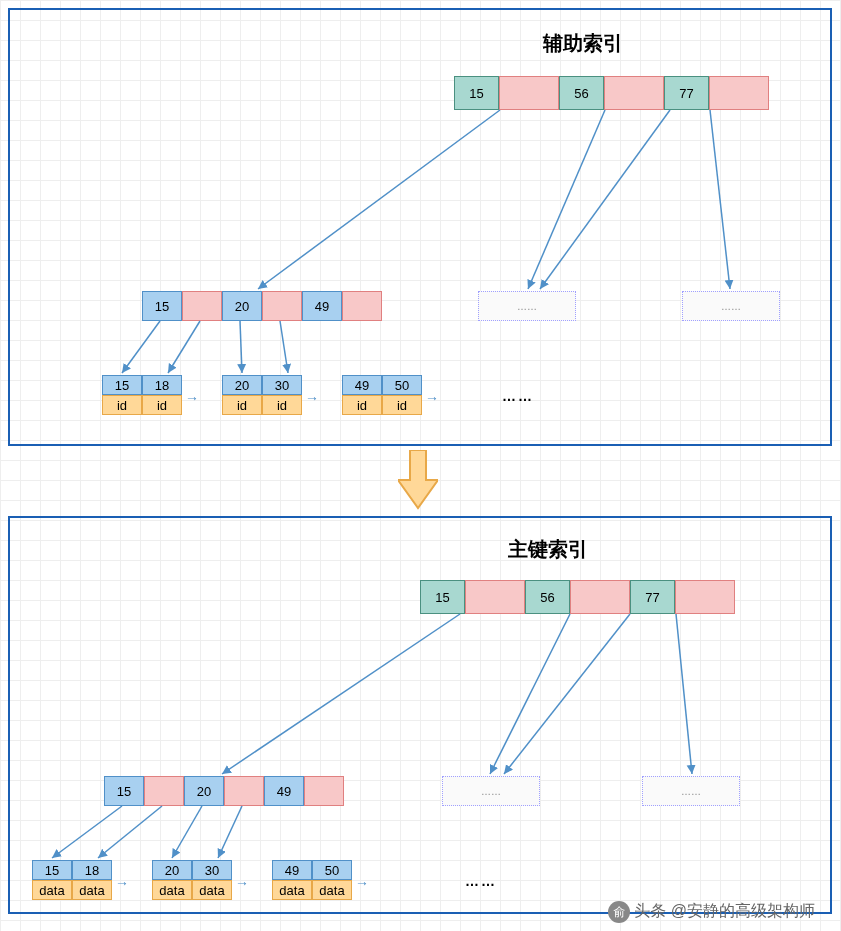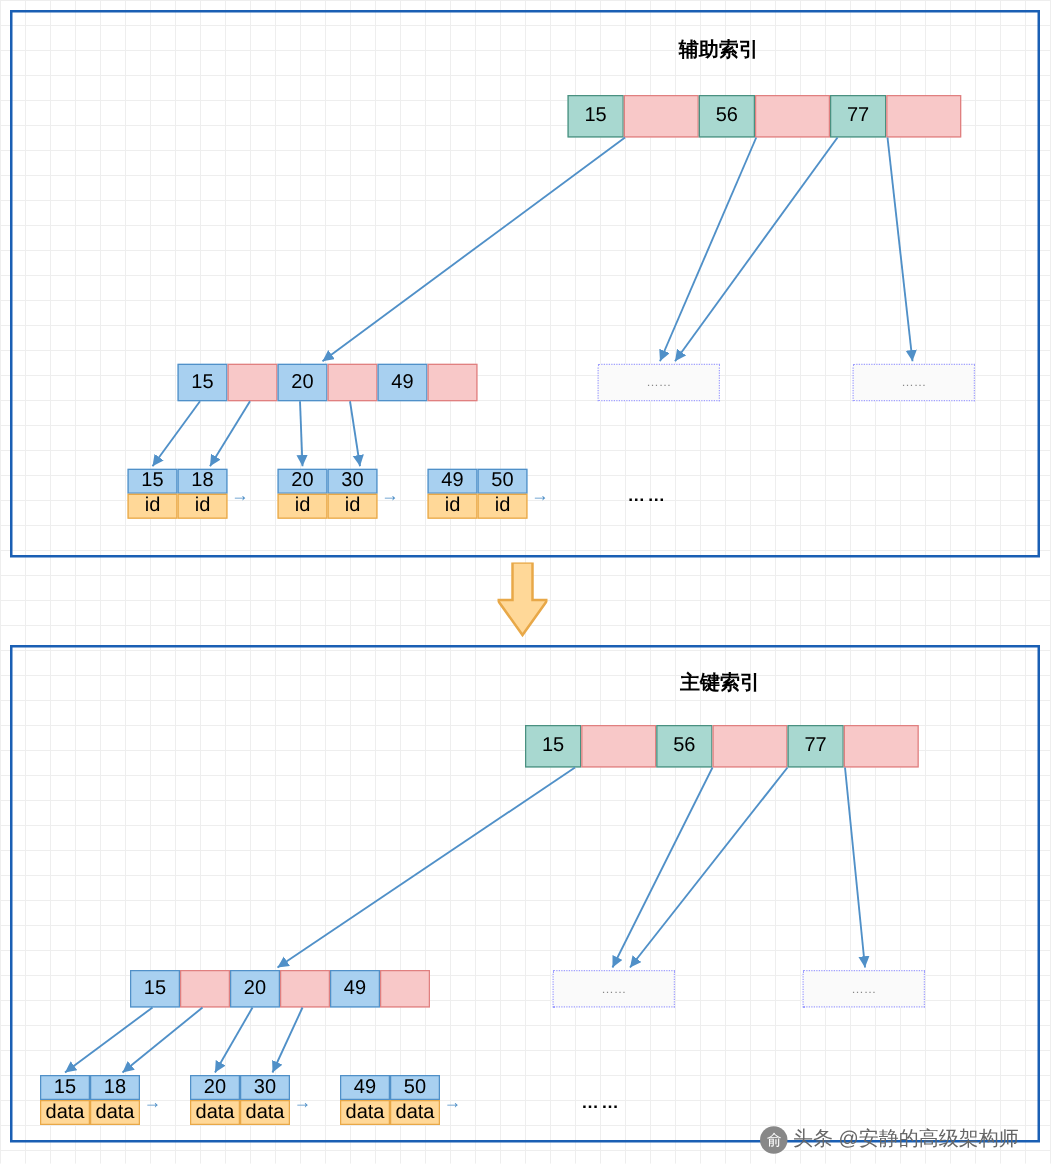--- a/index.html
+++ b/index.html
@@ -1,20 +1,20 @@
 <!DOCTYPE html>
 <html><head>
 <meta charset="utf-8">
 <style>
 * { box-sizing: border-box; margin: 0; padding: 0; }
 body { font-family: Arial, sans-serif; background: #fff; width: 841px; height: 931px; position: relative; }
 .grid-bg { position: absolute; inset: 0; background-image: linear-gradient(#eee 1px, transparent 1px), linear-gradient(90deg, #eee 1px, transparent 1px); background-size: 20px 20px; }
 .panel { position: absolute; border: 2px solid #1a5fb4; background: transparent; }
-.title { position: absolute; font-size: 16px; font-weight: bold; color: #000; }
-.cell { position: absolute; border: 1px solid; display: flex; align-items: center; justify-content: center; font-size: 16px; color: #000; }
+.title { position: absolute; font-size: 20px; font-weight: bold; color: #000; }
+.cell { position: absolute; border: 1px solid; display: flex; align-items: center; justify-content: center; font-size: 13px; color: #000; }
 .cell.teal { background: #a8d8d0; border-color: #4a9080; }
 .cell.pink { background: #f8c8c8; border-color: #e08080; }
 .cell.blue { background: #a8d0f0; border-color: #5090c8; }
 .cell.orange { background: #ffd898; border-color: #e8a848; }
 .cell.dotted { border: 1px dotted #a0a0ff; background: #fafafa; color: #888; font-size: 10px; }
 .leaf-arrow { position: absolute; color: #5090c8; font-size: 14px; }
 .dots { position: absolute; font-weight: bold; color: #000; font-size: 14px; letter-spacing: 2px;}
 .watermark { position: absolute; right: 26px; bottom: 8px; font-size: 16px; color: #666; }
 .watermark-icon { display: inline-flex; width: 22px; height: 22px; border-radius: 50%; background: #888; color: #fff; align-items: center; justify-content: center; font-size: 12px; margin-right: 4px; vertical-align: middle;}
 svg.lines { position: absolute; top: 0; left: 0; pointer-events: none; }
@@ -86,21 +86,21 @@
   <line x1="200" y1="321" x2="168" y2="373" stroke="#5090c8" stroke-width="1.5" marker-end="url(#ah)"></line>
   <line x1="240" y1="321" x2="242" y2="373" stroke="#5090c8" stroke-width="1.5" marker-end="url(#ah)"></line>
   <line x1="280" y1="321" x2="288" y2="373" stroke="#5090c8" stroke-width="1.5" marker-end="url(#ah)"></line>
 </svg>
 
 <svg class="down-arrow" style="left:398px; top:450px;" width="40" height="60">
   <path d="M12,0 L28,0 L28,30 L40,30 L20,58 L0,30 L12,30 Z" fill="#ffd898" stroke="#e8a848" stroke-width="2"></path>
 </svg>
 
 <div class="panel" style="left:8px; top:516px; width:824px; height:398px;"></div>
-<div class="title" style="left:508px; top:536px;margin-left:36px;">主键索引</div>
+<div class="title" style="left:508px; top:536px;">主键索引</div>
 
 <div>
   <div class="cell teal" style="left:420px; top:580px; width:45px; height:34px;">15</div>
   <div class="cell pink" style="left:465px; top:580px; width:60px; height:34px;"></div>
   <div class="cell teal" style="left:525px; top:580px; width:45px; height:34px;">56</div>
   <div class="cell pink" style="left:570px; top:580px; width:60px; height:34px;"></div>
   <div class="cell teal" style="left:630px; top:580px; width:45px; height:34px;">77</div>
   <div class="cell pink" style="left:675px; top:580px; width:60px; height:34px;"></div>
 </div>
 

